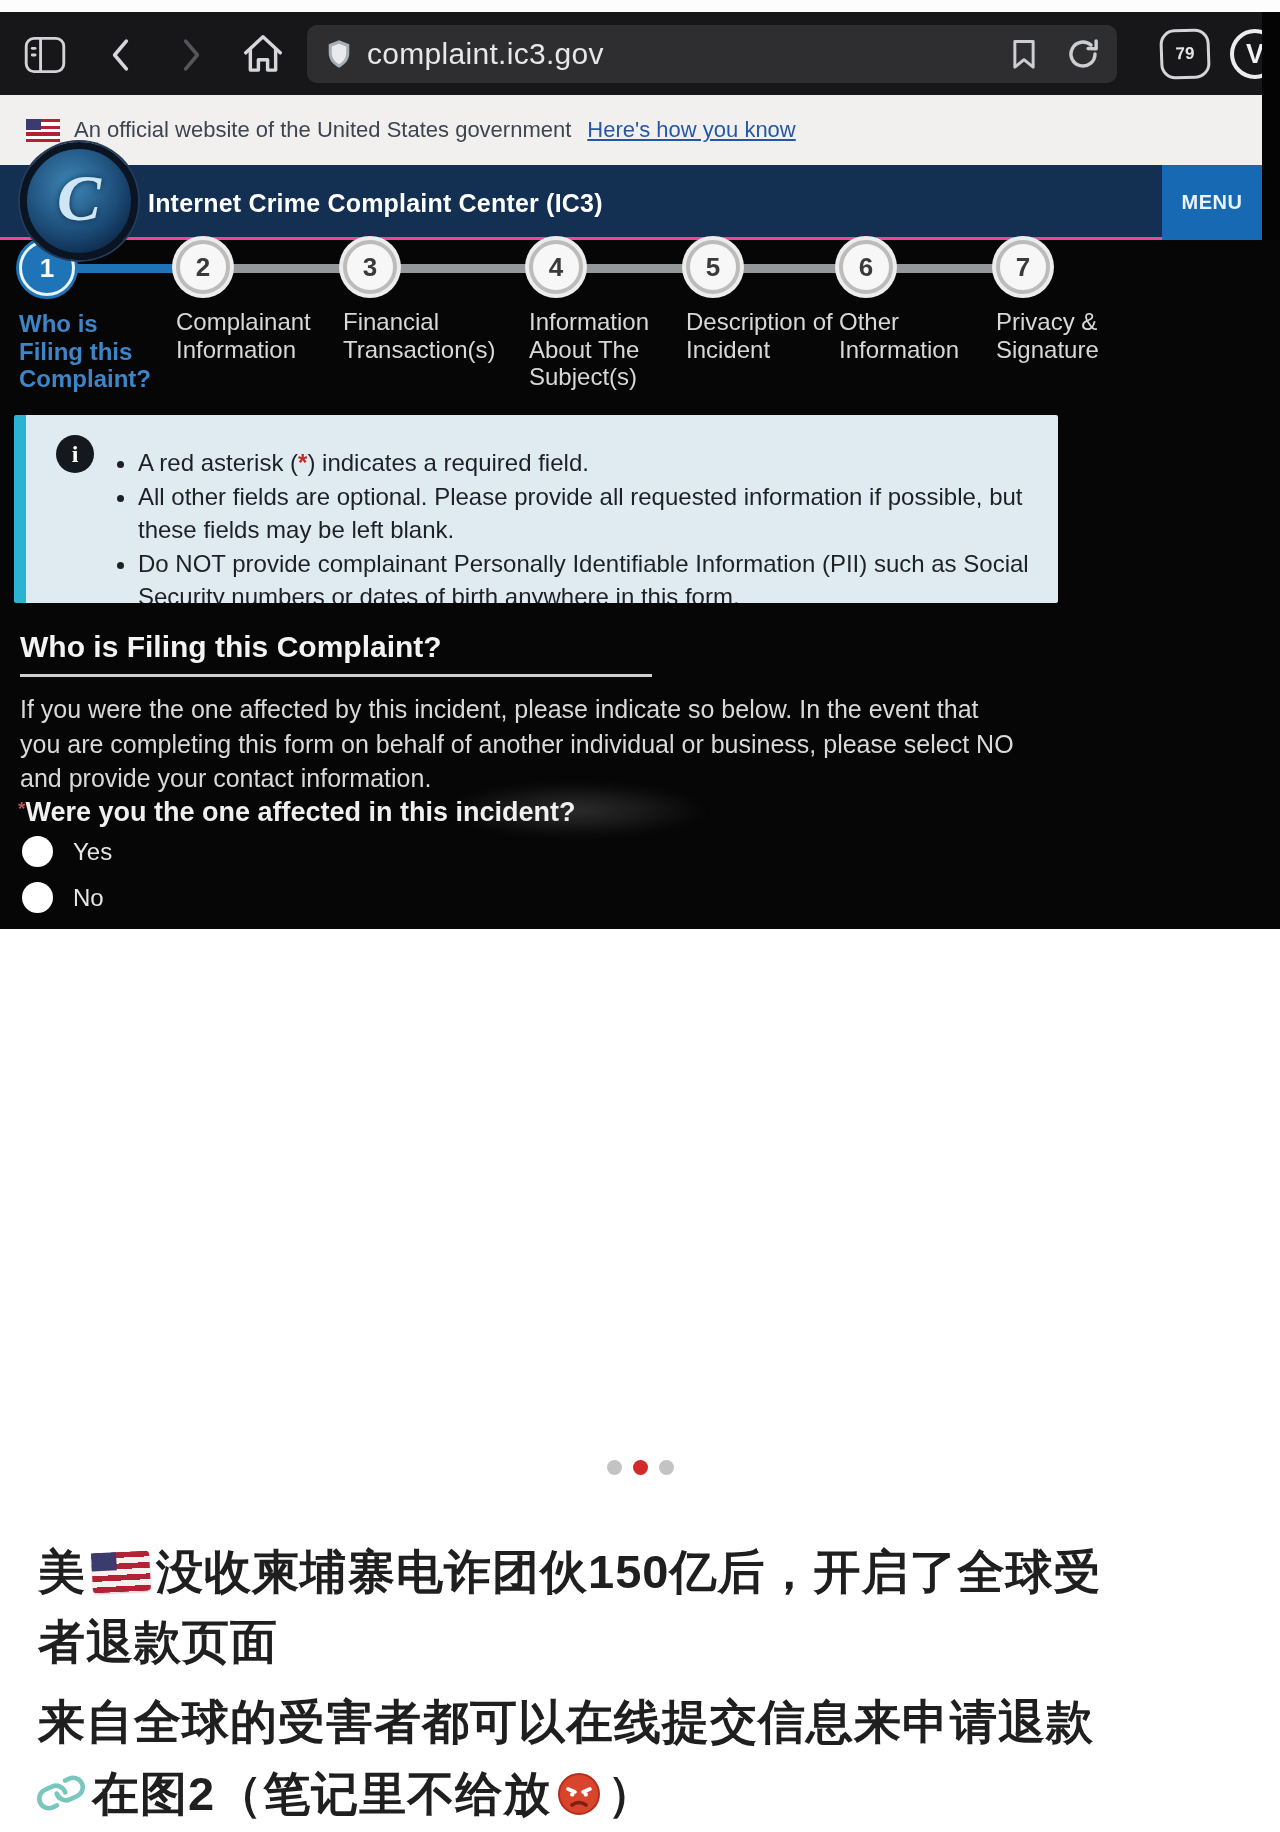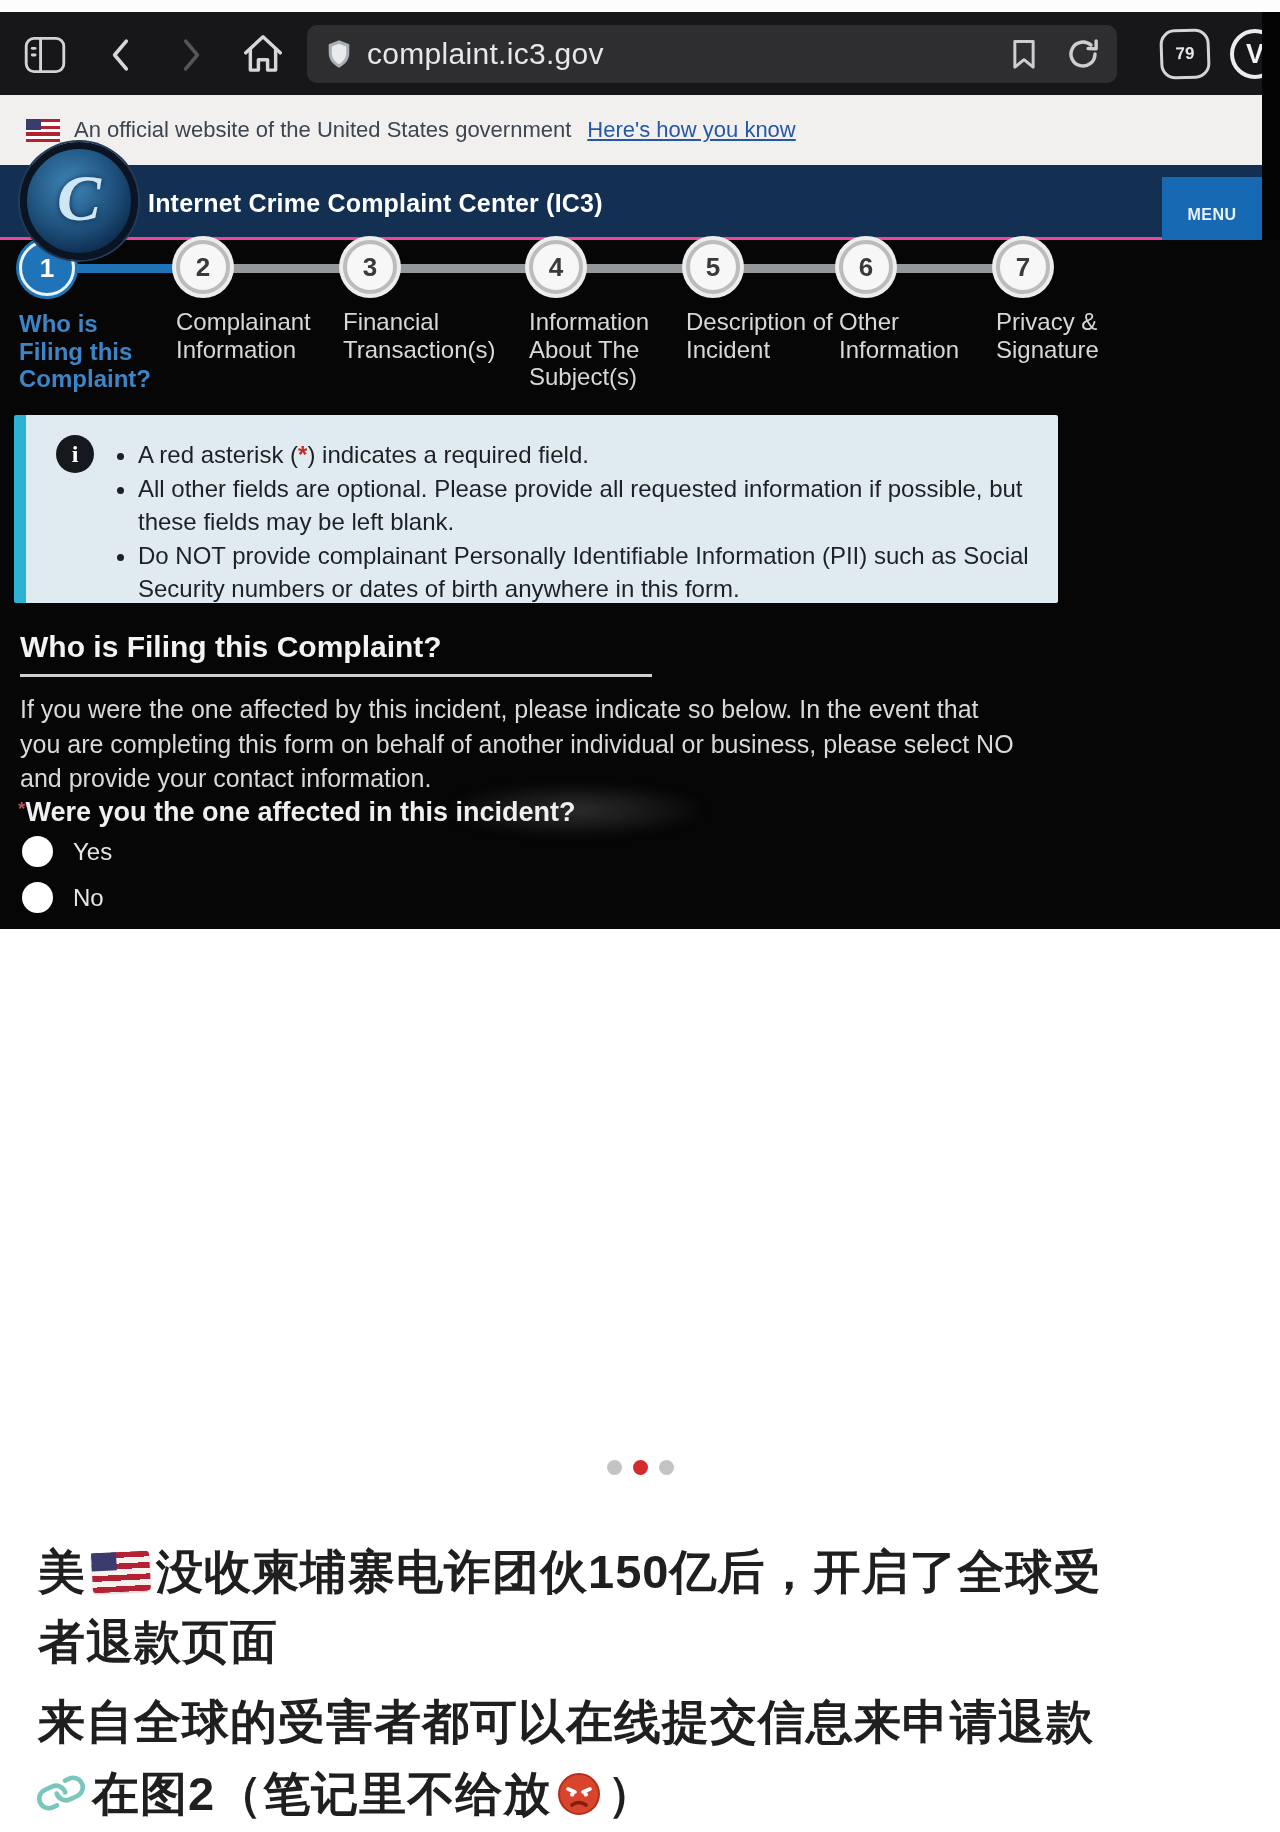--- a/index.html
+++ b/index.html
@@ -23,39 +23,39 @@
   
   .gov-banner { position:absolute; left:0; top:95px; width:1262px; height:70px; background:#f1f0ee; display:flex; align-items:center; padding-left:26px; }
   .mini-flag { position:relative; width:34px; height:23px; background:repeating-linear-gradient(180deg,#b22234 0 3.3px,#fff 3.3px 6.6px); flex:0 0 auto; }
   .mini-flag::after { content:""; position:absolute; left:0; top:0; width:15px; height:11px; background:#3c3b6e; }
   .gov-text { margin-left:14px; font-size:22px; color:#3d4551; }
   .gov-link { margin-left:16px; font-size:22px; color:#2458a6; text-decoration:underline; cursor:pointer; }
 
   
   .ic3-header { position:absolute; left:0; top:165px; width:1262px; height:75px; background:#132f52; border-bottom:3px solid #ec4899; }
   .ic3-title { position:absolute; left:148px; top:24px; color:#fff; font-size:25px; font-weight:bold; letter-spacing:.2px; }
-  .menu-btn { position:absolute; right:0; top:0; width:100px; height:75px; background:#1769b4; color:#eaf2fa; font-size:16px; font-weight:bold; letter-spacing:.5px; display:flex; align-items:center; justify-content:center; border:none; cursor:pointer;margin-top:12px; }
+  .menu-btn { position:absolute; right:0; top:0; width:100px; height:75px; background:#1769b4; color:#eaf2fa; font-size:20px; font-weight:bold; letter-spacing:.5px; display:flex; align-items:center; justify-content:center; border:none; cursor:pointer; }
   .ic3-logo { position:absolute; left:20px; top:142px; width:118px; height:118px; border-radius:50%; background:radial-gradient(circle at 42% 35%, #3f87b8, #1b4a75 55%, #0a2342 85%); border:7px solid #0b1422; box-shadow:0 0 0 2px #233c59; z-index:5; display:flex; align-items:center; justify-content:center; }
   .ic3-logo span { color:#cfe6f5; font-size:66px; font-style:italic; font-weight:bold; font-family:"Liberation Serif", serif; text-shadow:0 0 6px #0a2a4a; transform:translateY(-3px); }
 
   
   .body-dark { position:absolute; left:0; top:240px; width:1280px; height:689px; background:#060606; }
 
   .track { position:absolute; left:46px; top:24px; width:977px; height:9px; background:#95989b; }
   .track-active { position:absolute; left:46px; top:24px; width:157px; height:9px; background:#1f74b8; }
   .step { position:absolute; top:0; width:170px; }
   .step .circle { position:relative; width:54px; height:54px; border-radius:50%; background:#f7f7f7; border:4px solid #bcbcbc; box-shadow:0 0 0 4px #ededed; display:flex; align-items:center; justify-content:center; font-size:26px; font-weight:bold; color:#3a3a3a; }
   .step.active .circle { width:56px; height:56px; background:#1f74b8; border:3px solid #e8f3fc; box-shadow:0 0 0 3px #1f74b8; color:#fff; }
   .step .lbl { margin-top:14px; font-size:24px; line-height:1.15; color:#d8d8d8; }
   .step.active .lbl { color:#3e85c7; font-weight:bold; }
   .s1{left:19px;width:140px;} .s2{left:176px;width:155px;} .s3{left:343px;width:175px;} .s4{left:529px;width:155px;} .s5{left:686px;width:150px;} .s6{left:839px;width:150px;} .s7{left:996px;width:140px;}
 
   .info-box { position:absolute; left:14px; top:175px; width:1044px; height:188px; background:#e0ebf1; border-left:12px solid #2cb3d4; border-radius:2px; overflow:hidden; }
   .info-ico { position:absolute; left:30px; top:20px; width:38px; height:38px; border-radius:50%; background:#15181d; color:#fff; font-size:24px; font-weight:bold; font-family:"Liberation Serif", serif; display:flex; align-items:center; justify-content:center; }
-  .info-box ul { margin:24px 30px 0 112px; width:920px; color:#1d2125; font-size:24px; line-height:1.35; }
+  .info-box ul { margin:32px 30px 0 112px; width:920px; color:#1d2125; font-size:24px; line-height:1.35; }
   .info-box li { margin-bottom:2px; }
   .red-star { color:#c62828; font-weight:bold; }
 
   .sec-heading { position:absolute; left:20px; top:390px; color:#f3f3f3; font-size:30px; font-weight:bold; }
   .sec-underline { position:absolute; left:20px; top:434px; width:632px; height:3px; background:#cfcfcf; }
   .sec-intro { position:absolute; left:20px; top:452px; width:1005px; color:#d9d9d9; font-size:25px; line-height:1.38; }
   .smudge { position:absolute; left:440px; top:542px; width:270px; height:56px; background:radial-gradient(ellipse at center, rgba(150,150,150,.28), rgba(0,0,0,0) 70%); filter:blur(5px); }
   .question { position:absolute; left:18px; top:557px; color:#f0f0f0; font-size:27px; font-weight:bold; }
   .question .red-star { font-size:19px; vertical-align:6px; color:#b85454; }
   .radio-row { position:absolute; left:22px; display:flex; align-items:center; gap:20px; cursor:pointer; }

